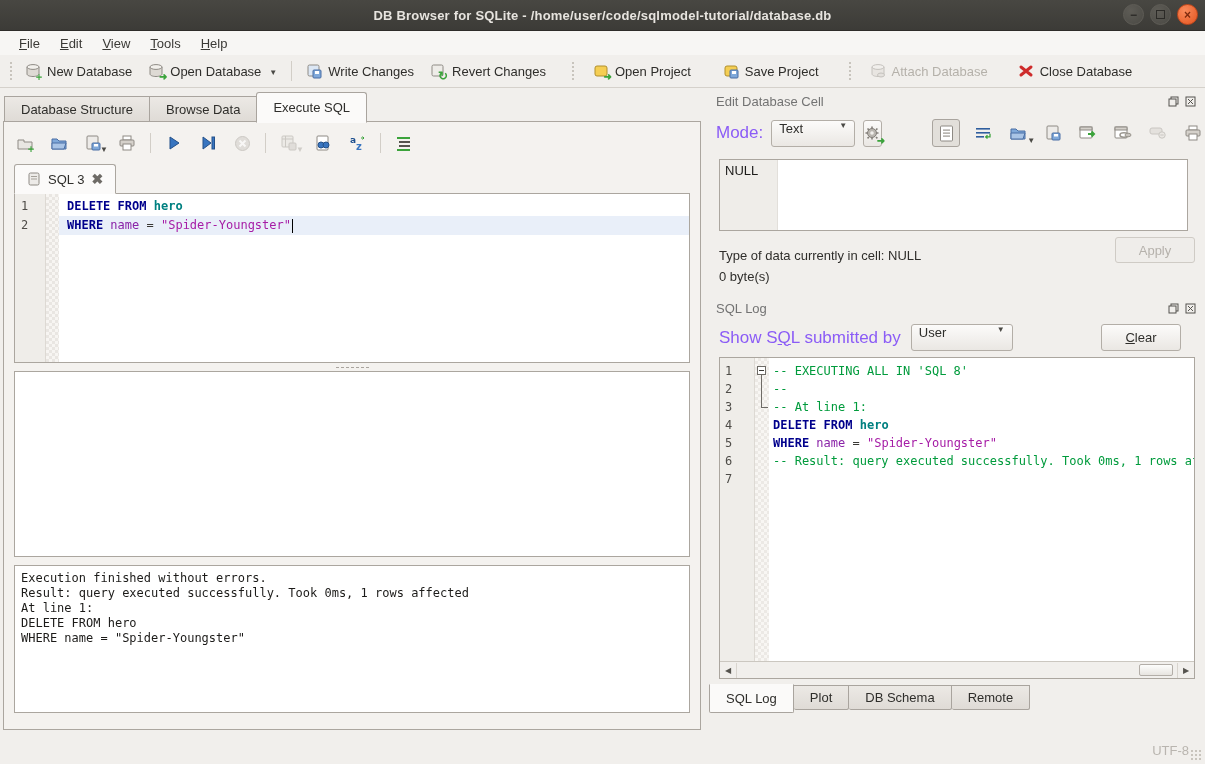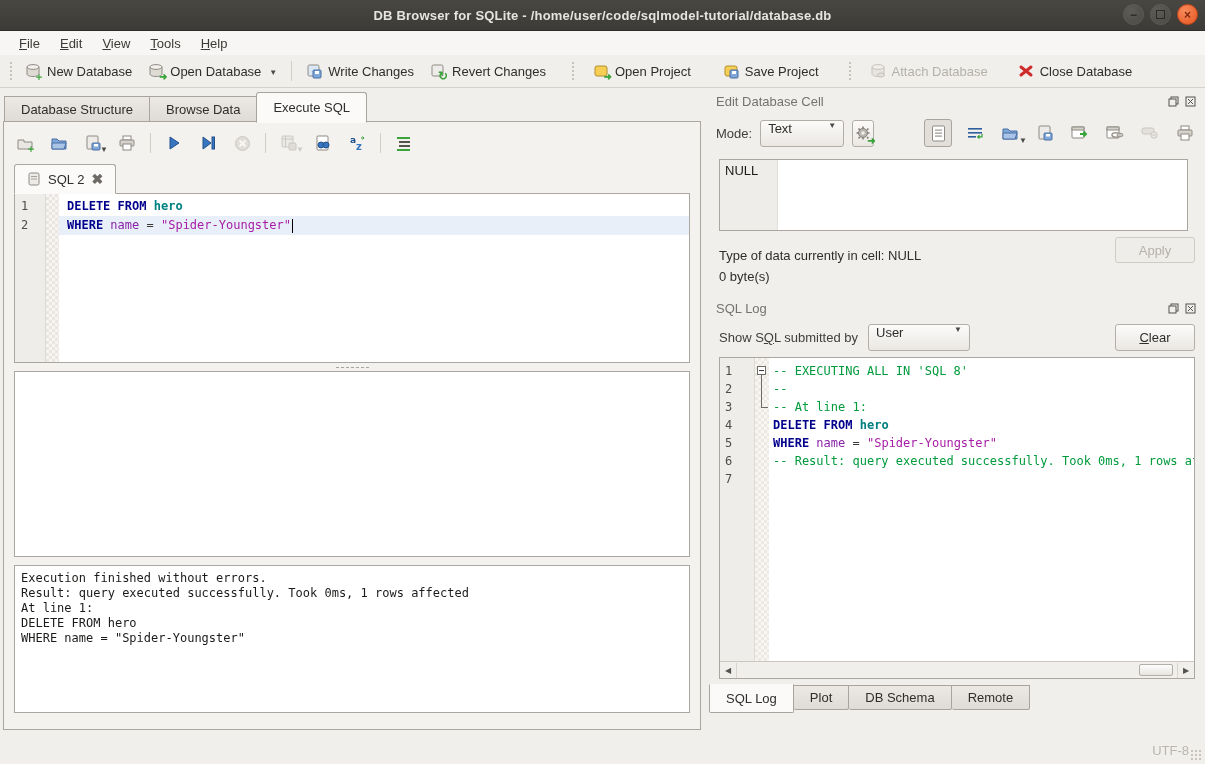--- a/index.html
+++ b/index.html
@@ -94,21 +94,21 @@
   .exec-log{margin:8px 10px 0 10px;height:148px;background:#FFFFFF;border:1px solid #ABA69F;box-sizing:border-box;
     font-family:"DejaVu Sans Mono",monospace;font-size:12px;color:#1C1B19;line-height:15px;
     padding:5px 6px;white-space:pre-wrap;overflow:hidden;}
 
   
   .dock-title{display:flex;align-items:center;font-size:13px;color:#737373;padding:6px 6px 0 10px;}
   .dock-icons{margin-left:auto;display:flex;gap:4px;padding-right:2px;}
   .dock-ic{width:13px;height:13px;display:flex;align-items:center;justify-content:center;color:#55534E;font-size:10px;}
 
   .mode-row{display:flex;align-items:center;padding:10px 8px 0 10px;gap:8px;}
-  .lbl{font-size:13px;color:#404040;}
+  .lbl{font-size:17px;color:#8b5cf6;}
   .combo{height:27px;min-width:84px;display:flex;align-items:flex-start;justify-content:space-between;
     background:linear-gradient(#FCFBFA,#EAE7E3);border:1px solid #B3AEA7;border-radius:3px;
     font-size:13px;color:#2F2E2B;padding:0 7px;box-sizing:border-box;gap:10px;}
   .combo .arr{font-size:8px;color:#4A4945;}
   .btn{height:27px;display:flex;align-items:center;justify-content:center;
     background:linear-gradient(#FCFBFA,#EAE7E3);border:1px solid #B3AEA7;border-radius:3px;
     font-size:13px;color:#2F2E2B;padding:0 14px;box-sizing:border-box;}
   .btn.icon-btn{width:31px;padding:0;}
   .btn.disabled{background:#EFEDEA;border:1px solid #CFCBC5;color:#B5B1AB;}
   .cell-icons{display:flex;align-items:center;gap:11px;margin-left:42px;}
@@ -118,21 +118,21 @@
   .cell-box{margin:12px 17px 0 13px;height:72px;border:1px solid #ABA69F;display:flex;box-sizing:border-box;background:#FFF;}
   .cell-gutter{width:58px;background:#EFEDE9;border-right:1px solid #E2DFDA;font-size:13px;color:#1C1B19;
     padding:3px 0 0 5px;box-sizing:border-box;flex:none;}
   .cell-area{flex:1;background:#FFFFFF;}
 
   .info-row{position:relative;padding:14px 17px 0 13px;}
   .info-line{font-size:13px;color:#2F2E2B;line-height:21px;}
   .apply-btn{position:absolute;right:10px;top:6px;width:80px;height:26px;}
 
   .filter-row{display:flex;align-items:center;gap:10px;padding:8px 8px 0 13px;}
-  .clear-btn{margin-left:auto;margin-right:2px;width:80px;}
+  .clear-btn{margin-left:auto;margin-right:16px;width:80px;}
 
   
   .log-box{margin:6px 10px 0 13px;height:322px;border:1px solid #ABA69F;background:#FFF;
     display:flex;flex-direction:column;box-sizing:border-box;overflow:hidden;}
   .log-main{flex:1;display:flex;overflow:hidden;}
   .log-gutter{width:34px;background:#EFEDE9;border-right:1px solid #DDD9D3;flex:none;
     font-family:"DejaVu Sans Mono",monospace;font-size:12px;color:#4E4C48;padding-top:4px;}
   .log-gutter div{height:18px;line-height:18px;padding-left:5px;}
   .log-fold{width:14px;flex:none;padding-top:4px;background:
     linear-gradient(45deg,#ECE9E5 25%,transparent 25%,transparent 75%,#ECE9E5 75%),
@@ -376,21 +376,21 @@
 
         <div class="sqltab-row">
           <div class="sql-tab">
             <span>
               <svg width="14" height="14" viewBox="0 0 14 14">
                   <rect x="2" y="1" width="10" height="12" rx="1.5" fill="#EDEBE8" stroke="#8E8A84"></rect>
                   <rect x="4" y="4" width="6" height="1" fill="#A5A19A"></rect>
                   <rect x="4" y="6.5" width="6" height="1" fill="#A5A19A"></rect>
                 </svg>
             </span>
-            <span>SQL 2</span>
+            <span>SQL 3</span>
             <span class="tab-close">✖</span>
           </div>
         </div>
 
         <div class="editor-box">
           <div class="gutter">
               <div>1</div>
               <div>2</div>
             </div>
           <div class="foldstrip"></div>

